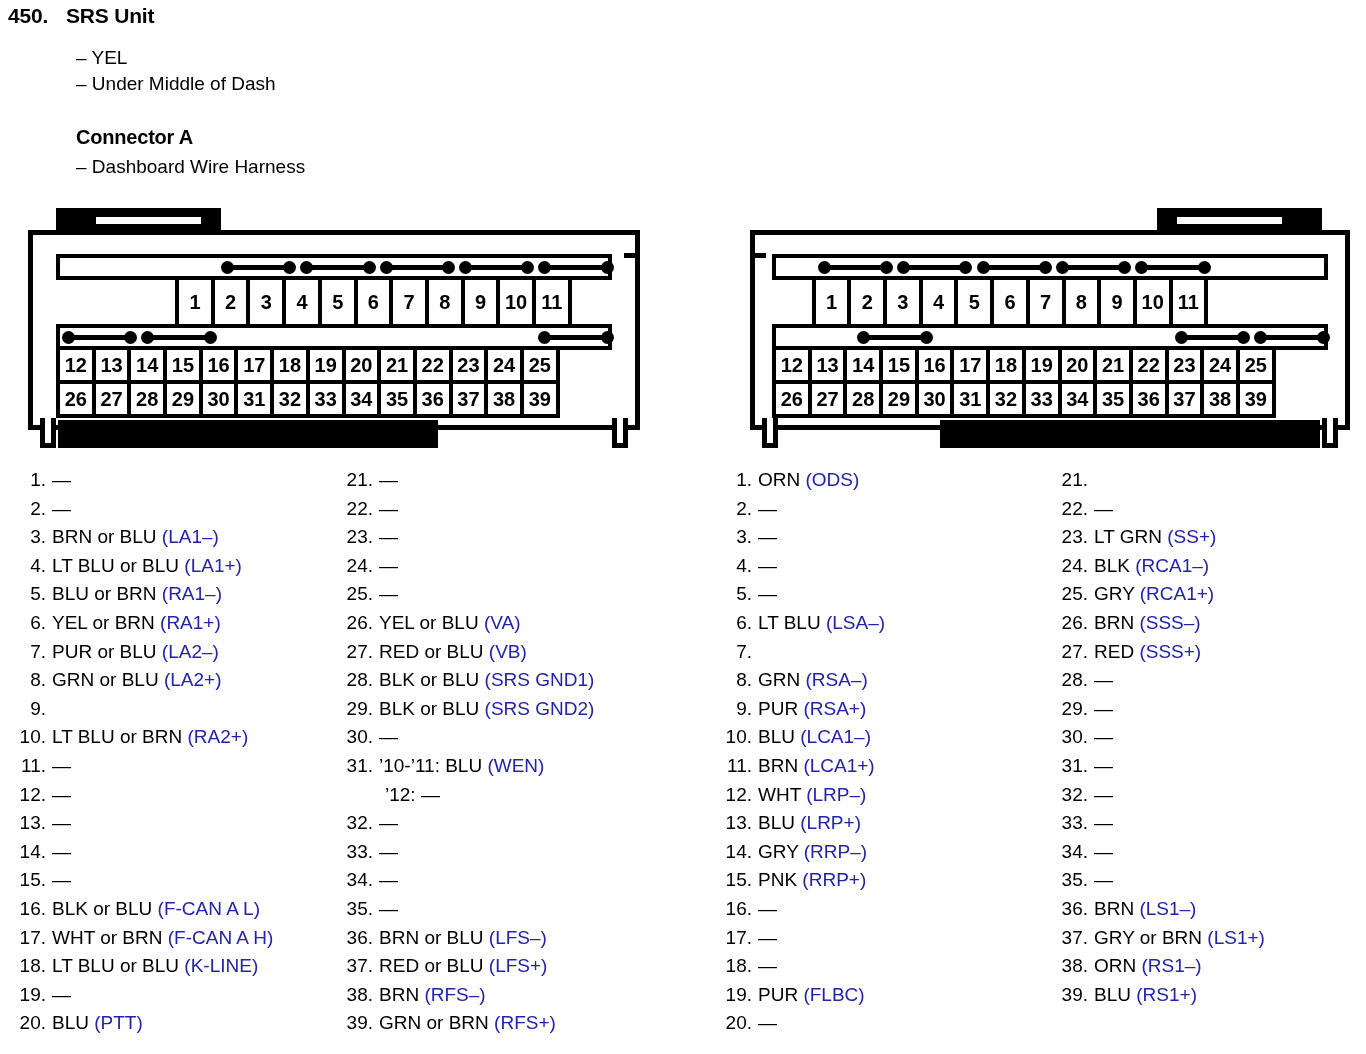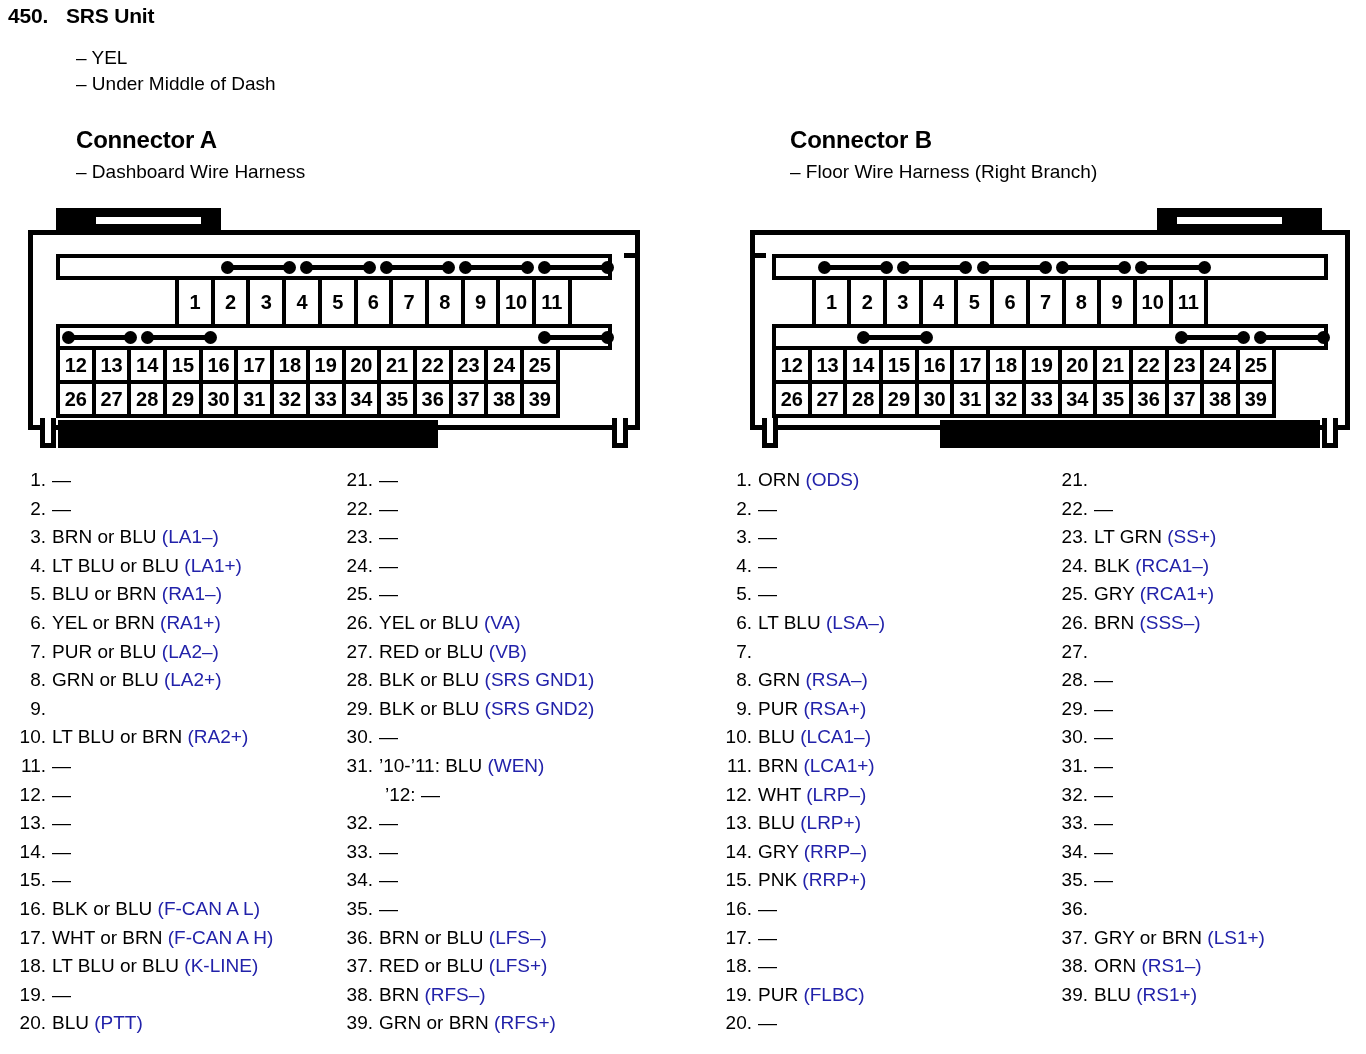--- a/index.html
+++ b/index.html
@@ -20,21 +20,21 @@
     font-size: 21px; font-weight: bold; letter-spacing: -0.2px;
     width: 58px;
   }
   .unit-name { font-size: 21px; font-weight: bold; letter-spacing: -0.2px; }
   .unit-notes { margin-left: 68px; margin-top: 17px; }
   .note-line { font-size: 19px; line-height: 26px; white-space: pre; }
 
   
   .conn-heading { position: absolute; }
   .conn-heading .ch-title {
-    font-size: 24px; font-weight: bold; letter-spacing: -0.2px;
+    font-size: 20px; font-weight: bold; letter-spacing: -0.2px;
   }
   .conn-heading .ch-sub {
     font-size: 19px; margin-top: 7px; white-space: pre;
   }
 
   
   .conn-draw { position: absolute; }
 
   .shell {
     position: absolute; left: 0; top: 22px;
@@ -126,24 +126,20 @@
       <div class="note-line">– YEL</div>
       <div class="note-line">– Under Middle of Dash</div>
     </div>
   </div>
 
   <div class="conn-heading" style="left:76px; top:126px;">
     <div class="ch-title">Connector A</div>
     <div class="ch-sub">– Dashboard Wire Harness</div>
   </div>
 
-  <div class="conn-heading" style="left:790px; top:126px;">
-    <div class="ch-title">Connector B</div>
-    <div class="ch-sub">– Floor Wire Harness (Right Branch)</div>
-  </div>
 
   <div class="conn-draw" id="draw-a" style="left:28px; top:208px; width:612px; height:240px;">
     <div class="top-tab" style="left:28px; width:165px;">
       <div class="top-tab-slot" style="left:40px; width:105px;"></div>
     </div>
     <div class="shell">
       <div class="shell-notch notch-right"></div>
     </div>
     <div class="bottom-shroud" style="left:30px; width:380px;"></div>
     <div class="foot" style="left:12px;"></div>
@@ -412,28 +408,28 @@
       <div class="pl-item"><span class="pl-num">19.</span><span class="pl-txt">PUR <span class="pl-sig">(FLBC)</span></span></div>
       <div class="pl-item"><span class="pl-num">20.</span><span class="pl-txt">—</span></div>
     </div>
   <div class="pinlist" id="list-b2" style="left:1060px;top:466px; width:300px;">
       <div class="pl-item"><span class="pl-num">21.</span></div>
       <div class="pl-item"><span class="pl-num">22.</span><span class="pl-txt">—</span></div>
       <div class="pl-item"><span class="pl-num">23.</span><span class="pl-txt">LT GRN <span class="pl-sig">(SS+)</span></span></div>
       <div class="pl-item"><span class="pl-num">24.</span><span class="pl-txt">BLK <span class="pl-sig">(RCA1–)</span></span></div>
       <div class="pl-item"><span class="pl-num">25.</span><span class="pl-txt">GRY <span class="pl-sig">(RCA1+)</span></span></div>
       <div class="pl-item"><span class="pl-num">26.</span><span class="pl-txt">BRN <span class="pl-sig">(SSS–)</span></span></div>
-      <div class="pl-item"><span class="pl-num">27.</span></div>
+      <div class="pl-item"><span class="pl-num">27.</span><span class="pl-txt">RED <span class="pl-sig">(SSS+)</span></span></div>
       <div class="pl-item"><span class="pl-num">28.</span><span class="pl-txt">—</span></div>
       <div class="pl-item"><span class="pl-num">29.</span><span class="pl-txt">—</span></div>
       <div class="pl-item"><span class="pl-num">30.</span><span class="pl-txt">—</span></div>
       <div class="pl-item"><span class="pl-num">31.</span><span class="pl-txt">—</span></div>
       <div class="pl-item"><span class="pl-num">32.</span><span class="pl-txt">—</span></div>
       <div class="pl-item"><span class="pl-num">33.</span><span class="pl-txt">—</span></div>
       <div class="pl-item"><span class="pl-num">34.</span><span class="pl-txt">—</span></div>
       <div class="pl-item"><span class="pl-num">35.</span><span class="pl-txt">—</span></div>
-      <div class="pl-item"><span class="pl-num">36.</span></div>
+      <div class="pl-item"><span class="pl-num">36.</span><span class="pl-txt">BRN <span class="pl-sig">(LS1–)</span></span></div>
       <div class="pl-item"><span class="pl-num">37.</span><span class="pl-txt">GRY or BRN <span class="pl-sig">(LS1+)</span></span></div>
       <div class="pl-item"><span class="pl-num">38.</span><span class="pl-txt">ORN <span class="pl-sig">(RS1–)</span></span></div>
       <div class="pl-item"><span class="pl-num">39.</span><span class="pl-txt">BLU <span class="pl-sig">(RS1+)</span></span></div>
     </div>
 
 </div>
 
 </body></html>

